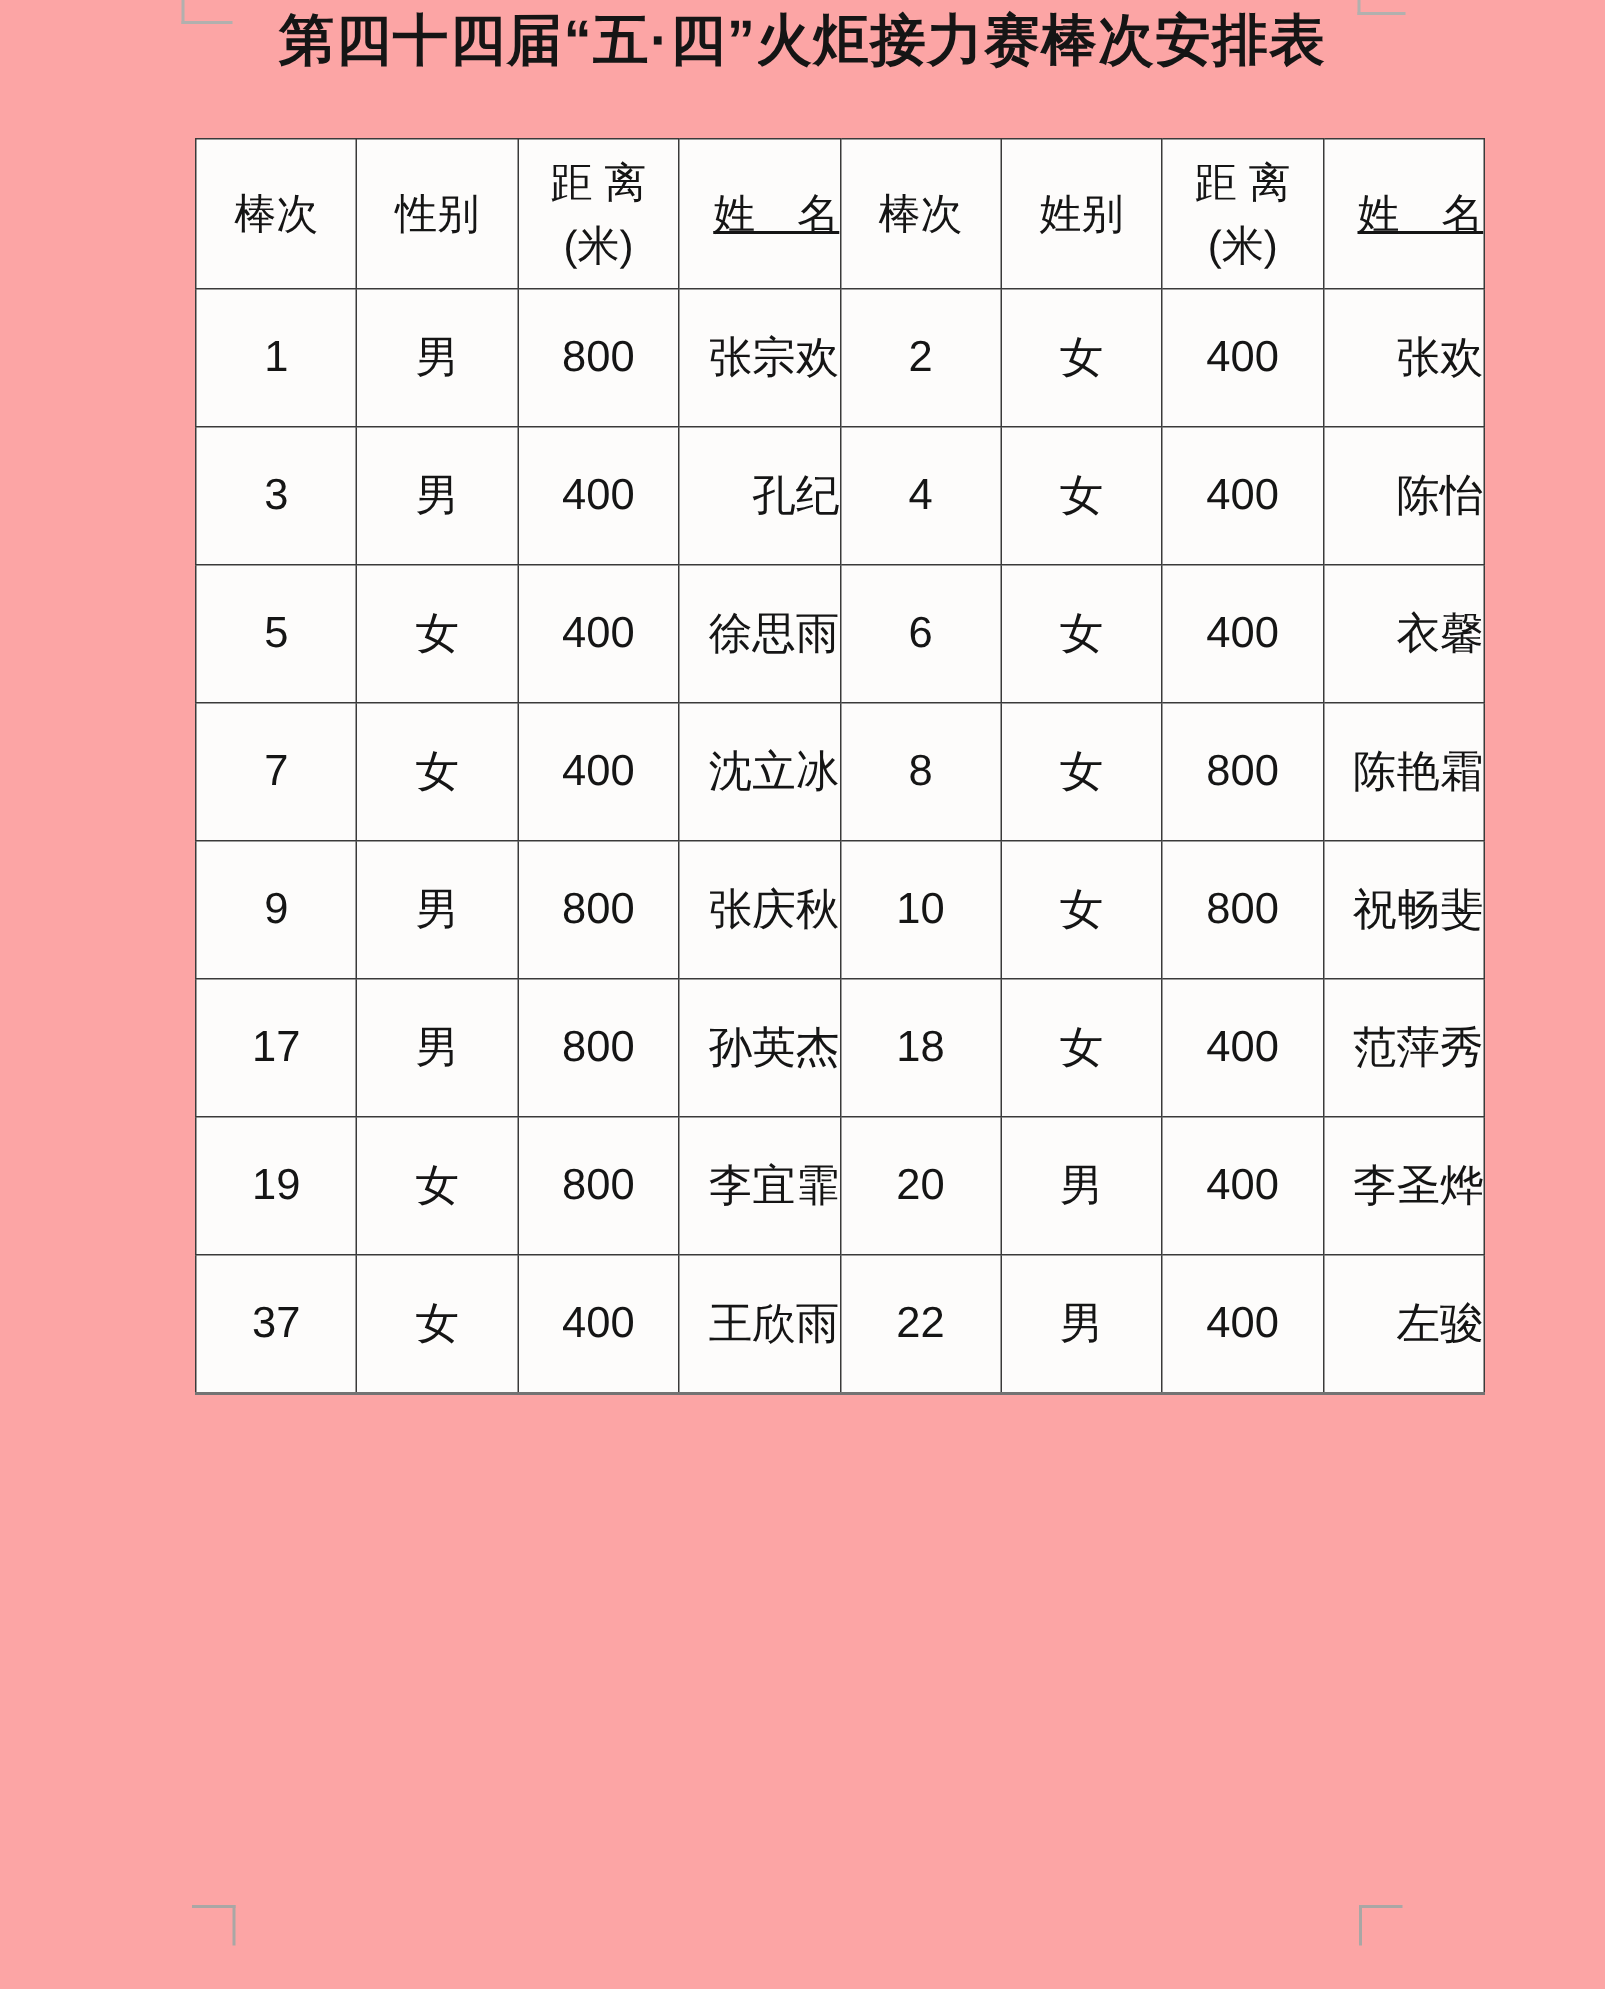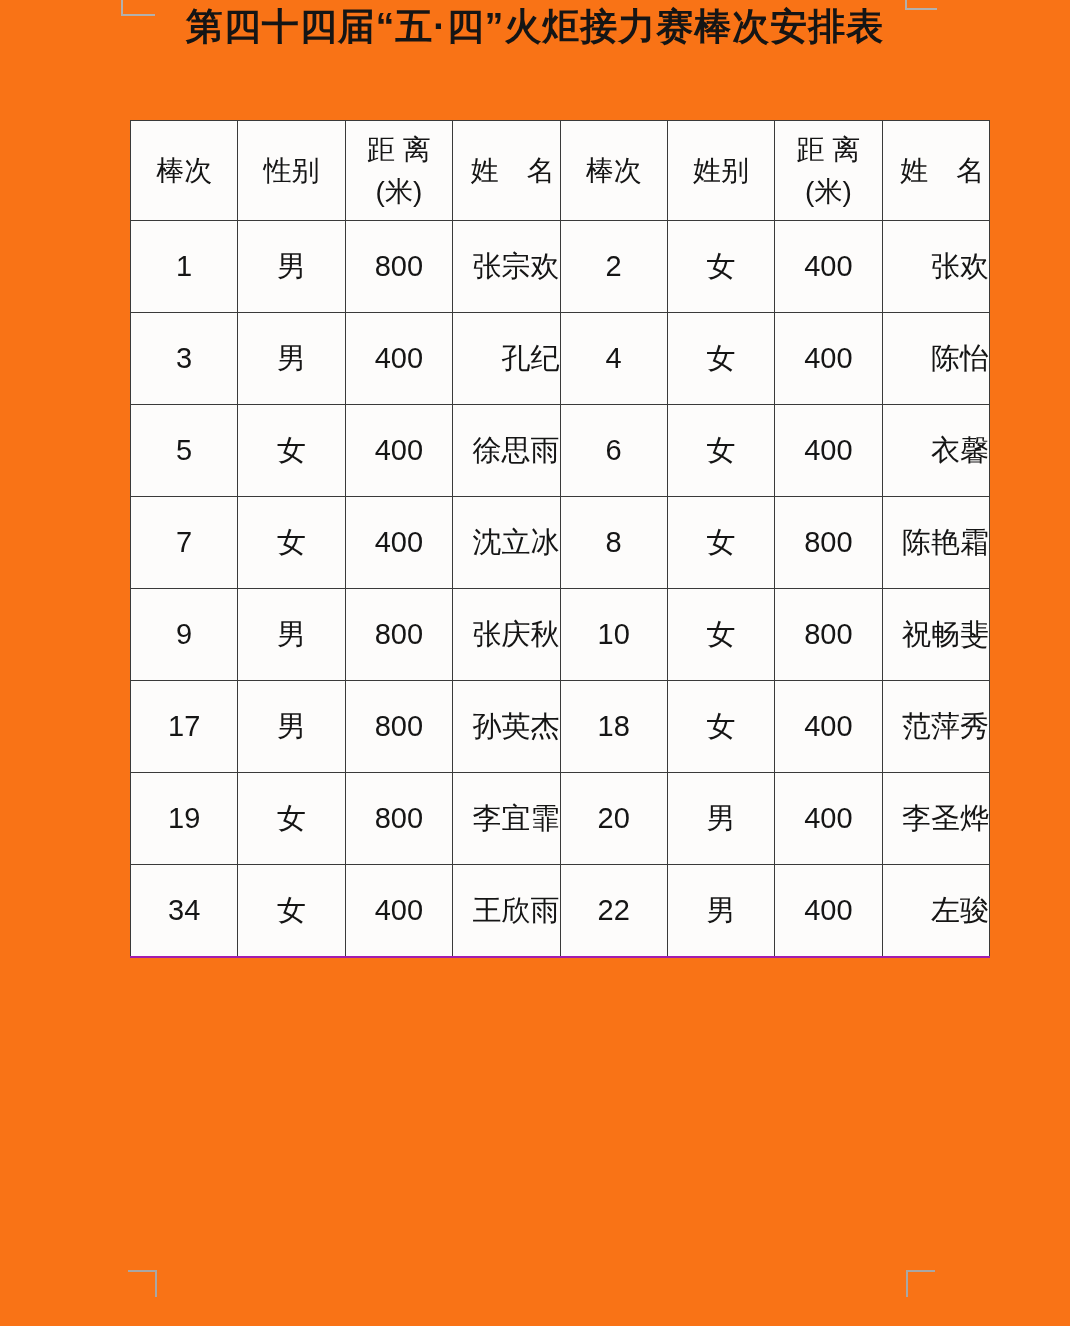--- a/index.html
+++ b/index.html
@@ -1,20 +1,20 @@
 <!DOCTYPE html>
 <html><head>
 <meta charset="utf-8">
 <style>
   html, body { margin: 0; padding: 0; }
   .page {
     position: relative;
     width: 1070px;
     height: 1326px;
-    background: #f97316;
+    background: #fca5a5;
     font-family: "Liberation Sans", "DejaVu Sans", sans-serif;
     color: #151515;
     overflow: hidden;
   }
   .title {
     position: absolute;
     top: 2px;
     left: 0;
     width: 100%;
     text-align: center;
@@ -33,25 +33,25 @@
     background: #fdfcfb;
   }
   .roster th, .roster td {
     border: 1px solid #3a3a3a;
     font-weight: normal;
     padding: 0;
     overflow: hidden;
   }
   .roster tr.hdr th { height: 99px; font-size: 28px; vertical-align: middle; }
   .roster tr.data td { height: 91px; font-size: 29px; vertical-align: middle; }
-  .roster { border-bottom: 2px solid #a21caf; margin-top: 28px; }
+  .roster { border-bottom: 2px solid #737373; }
   .c-center { text-align: center; }
   .c-name   { text-align: right; padding-left: 10px !important; }
   .hdr-line { line-height: 1.5; text-align: center; }
-  .hdr-name { text-align: center; padding-left: 13px !important; }
+  .hdr-name { text-align: right; padding-left: 13px !important; text-decoration: underline; }
   .mark { position: absolute; }
   .mark-tl { left: 121px; top: -3px;  width: 32px; height: 17px;
              border-left: 2px solid #b2b0ae; border-bottom: 2px solid #b2b0ae; }
   .mark-tr { left: 905px; top: -9px;  width: 30px; height: 17px;
              border-left: 2px solid #b2b0ae; border-bottom: 2px solid #b2b0ae; }
   .mark-bl { left: 128px; top: 1270px; width: 27px; height: 25px;
              border-top: 2px solid #a9a7a5; border-right: 2px solid #a9a7a5; }
   .mark-br { left: 906px; top: 1270px; width: 27px; height: 25px;
              border-top: 2px solid #a9a7a5; border-left: 2px solid #a9a7a5; }
 </style>
@@ -163,21 +163,21 @@
         <td class="c-center">19</td>
         <td class="c-center">女</td>
         <td class="c-center">800</td>
         <td class="c-name">李宜霏</td>
         <td class="c-center">20</td>
         <td class="c-center">男</td>
         <td class="c-center">400</td>
         <td class="c-name">李圣烨</td>
       </tr>
       <tr class="data">
-        <td class="c-center">34</td>
+        <td class="c-center">37</td>
         <td class="c-center">女</td>
         <td class="c-center">400</td>
         <td class="c-name">王欣雨</td>
         <td class="c-center">22</td>
         <td class="c-center">男</td>
         <td class="c-center">400</td>
         <td class="c-name">左骏</td>
       </tr>
     </tbody>
   </table>

